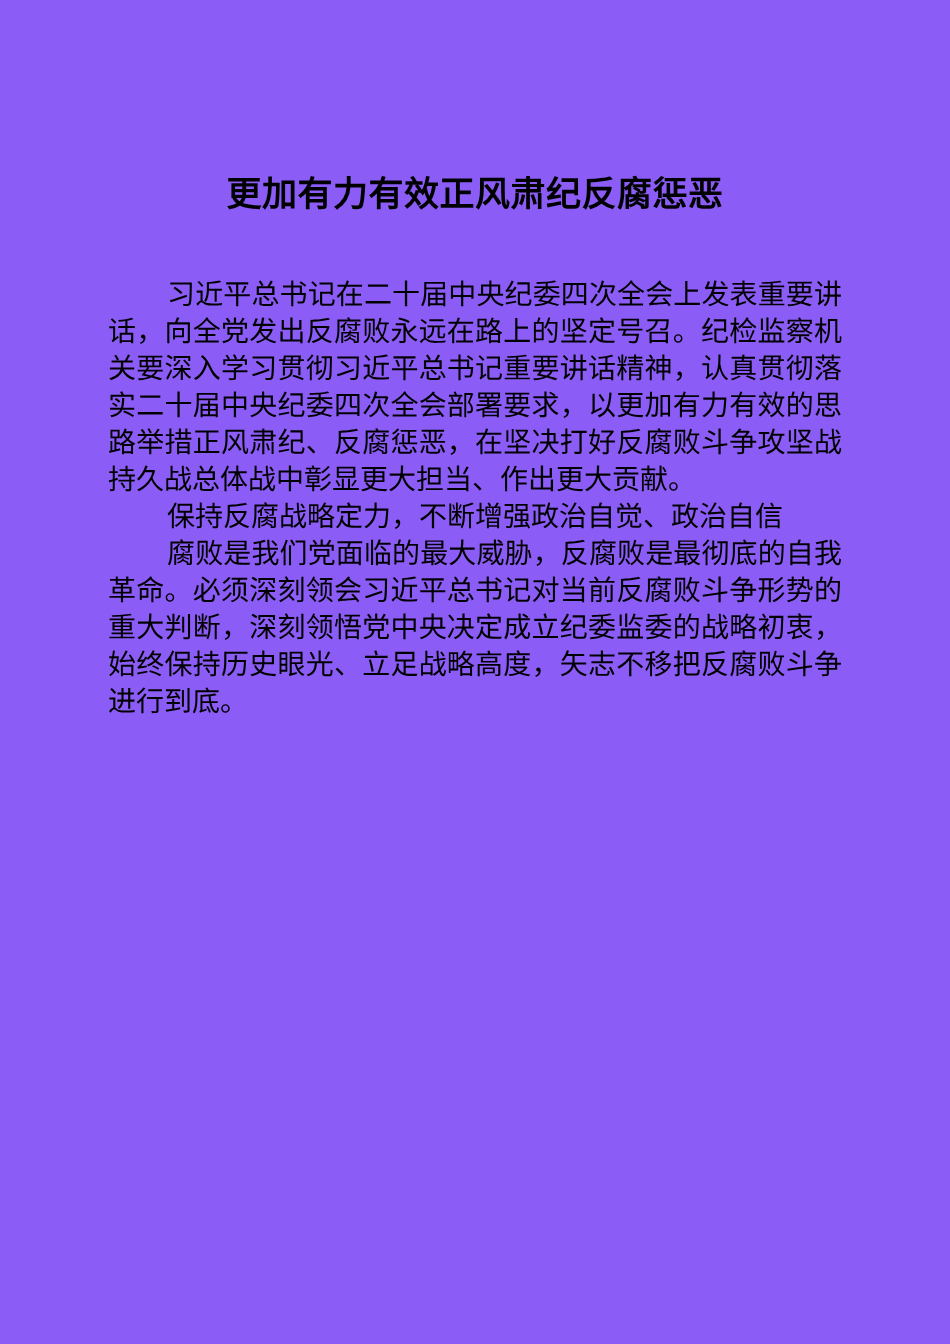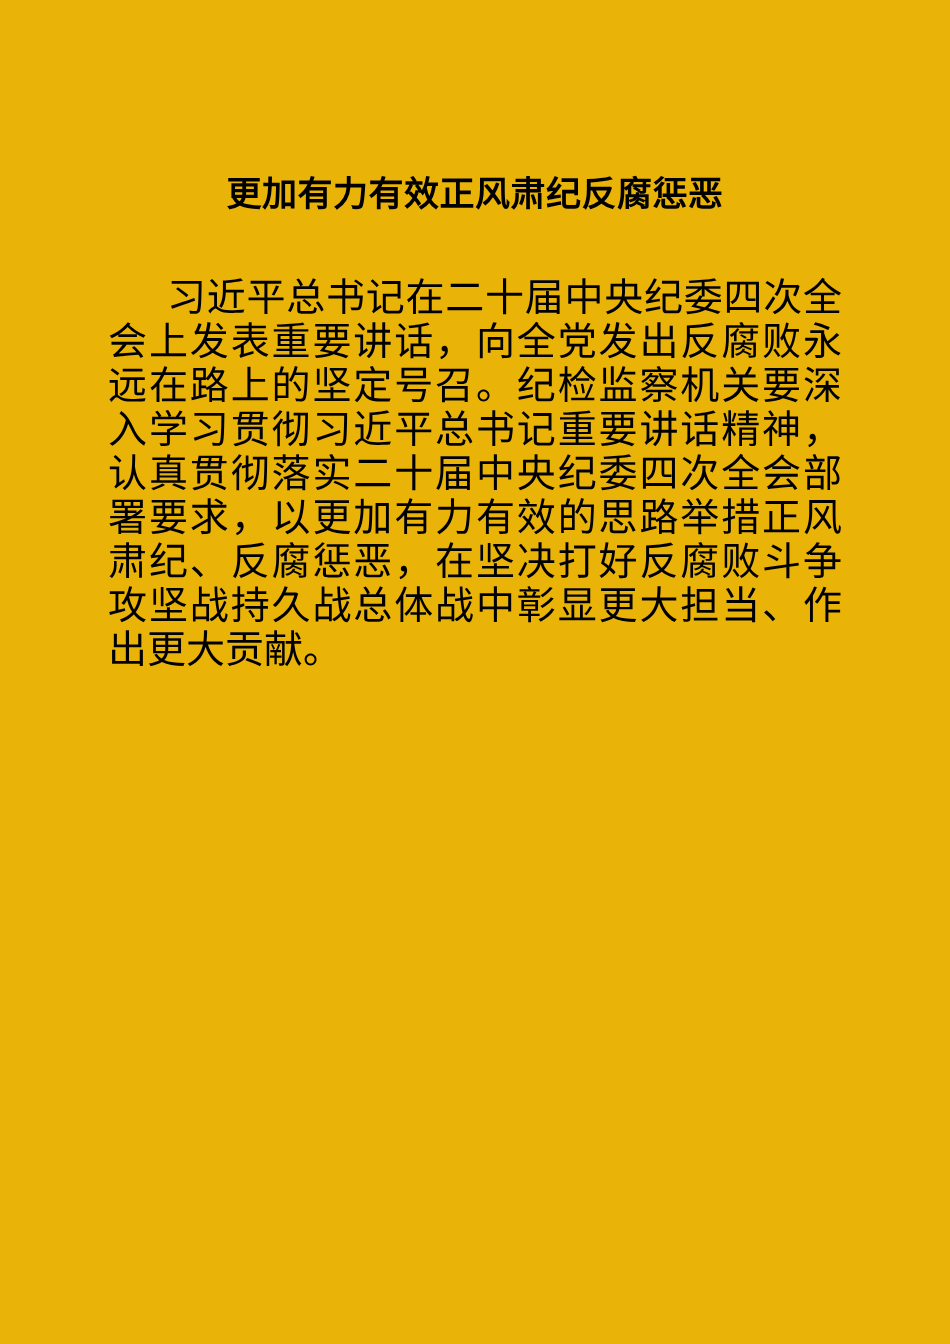--- a/index.html
+++ b/index.html
@@ -6,21 +6,21 @@
   html, body {
     margin: 0;
     padding: 0;
     background: #ffffff;
   }
 
   .page {
     position: relative;
     width: 950px;
     height: 1344px;
-    background: #eab308;
+    background: #8b5cf6;
     overflow: hidden;
     box-sizing: border-box;
     font-family: "DejaVu Sans", "Liberation Sans", sans-serif;
     color: #000000;
   }
 
   .doc-body {
     position: absolute;
     left: 108px;
     top: 168px;
@@ -37,22 +37,22 @@
     margin: 0 0 0 0;
     padding: 0;
     white-space: nowrap;
   }
 
   .title-spacer {
     height: 56px;
   }
 
   .para {
-    font-size: 39px;
-    line-height: 44px;
+    font-size: 28px;
+    line-height: 37px;
     text-align: justify;
     text-align-last: left;
     text-justify: inter-ideograph;
     text-indent: 59px;
     margin: 0;
     padding: 0;
     color: #000000;
     word-break: break-all;
   }
 
@@ -70,18 +70,20 @@
 <div class="page">
 
   <div class="doc-body">
 
     <h1 class="doc-title">更加有力有效正风肃纪反腐惩恶</h1>
 
     <div class="title-spacer"></div>
 
     <p class="para">习近平总书记在二十届中央纪委四次全会上发表重要讲话，向全党发出反腐败永远在路上的坚定号召。纪检监察机关要深入学习贯彻习近平总书记重要讲话精神，认真贯彻落实二十届中央纪委四次全会部署要求，以更加有力有效的思路举措正风肃纪、反腐惩恶，在坚决打好反腐败斗争攻坚战持久战总体战中彰显更大担当、作出更大贡献。</p>
 
+    <p class="para">保持反腐战略定力，不断增强政治自觉、政治自信</p>
 
+    <p class="para">腐败是我们党面临的最大威胁，反腐败是最彻底的自我革命。必须深刻领会习近平总书记对当前反腐败斗争形势的重大判断，深刻领悟党中央决定成立纪委监委的战略初衷，始终保持历史眼光、立足战略高度，矢志不移把反腐败斗争进行到底。</p>
 
 
   </div>
 
 </div>
 
 </body></html>

